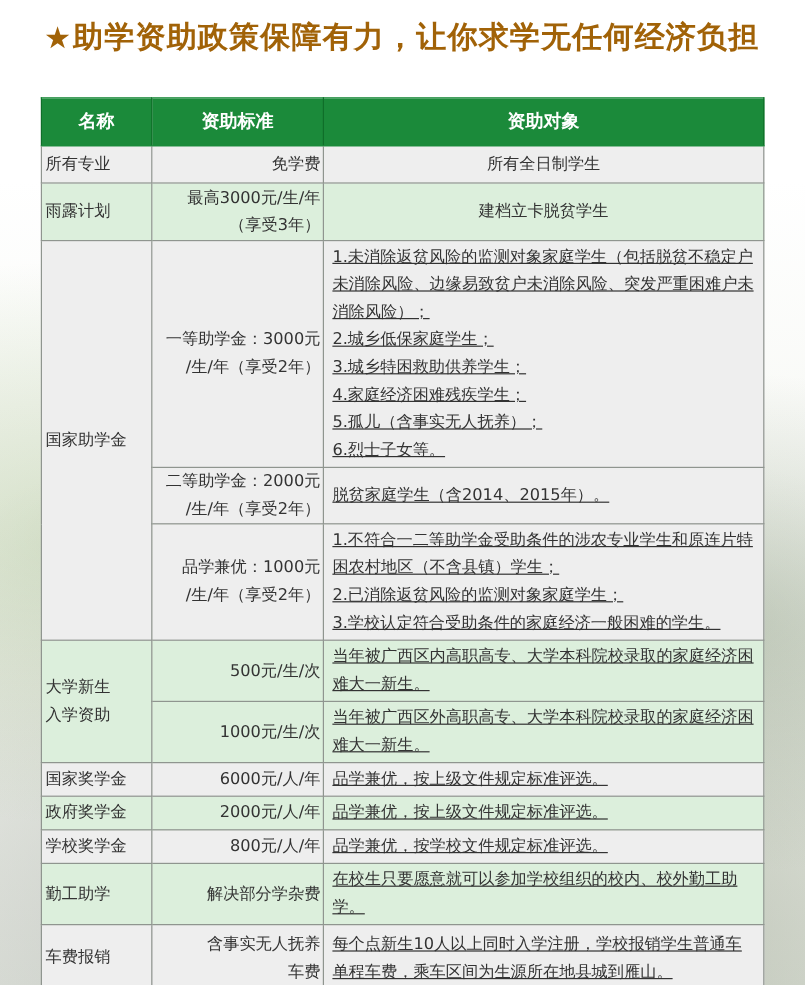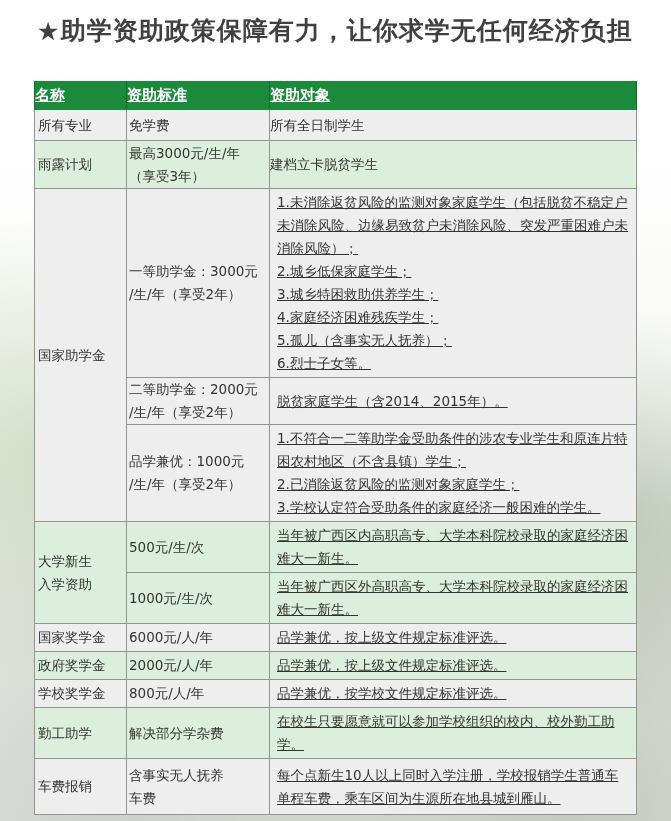--- a/index.html
+++ b/index.html
@@ -14,50 +14,49 @@
     position: absolute; left: 0; top: 150px; width: 671px; height: 671px;
     background:
       radial-gradient(ellipse at 10% 45%, rgba(150,180,120,0.35), rgba(255,255,255,0) 45%),
       radial-gradient(ellipse at 90% 55%, rgba(120,140,110,0.35), rgba(255,255,255,0) 40%),
       radial-gradient(ellipse at 20% 95%, rgba(170,175,170,0.45), rgba(255,255,255,0) 45%),
       radial-gradient(ellipse at 85% 95%, rgba(150,160,140,0.45), rgba(255,255,255,0) 45%),
       linear-gradient(#ffffff, #f2f4ee 60%, #e6e9e2);
   }
   .title {
     position: absolute; left: 0; top: 14px; width: 671px; text-align: center;
-    color: #404040; font-family: "DejaVu Serif", "Liberation Serif", serif;
+    color: #a16207; font-family: "DejaVu Serif", "Liberation Serif", serif;
     font-weight: bold; font-size: 25px; letter-spacing: 1px;
   }
   .title .star { font-size: 22px; margin-right: 2px; }
 
   table.grid {
     position: absolute; left: 34px; top: 81px; width: 602px;
     border-collapse: collapse; table-layout: fixed;
     font-size: 13.5px; color: #333333;
   }
   table.grid col.c1 { width: 92px; }
   table.grid col.c2 { width: 143px; }
   table.grid col.c3 { width: 367px; }
   table.grid th, table.grid td {
     border: 1px solid #8f958f;
     vertical-align: middle;
     line-height: 23px;
   }
   table.grid th {
     background: #1b8a3a; color: #ffffff; font-weight: bold;
-    font-size: 15px; height: 28px; text-align: left;
+    font-size: 15px; height: 40px; text-align: center;
     border-color: #1b8a3a #0f6e29;
-    text-decoration: underline;
   }
   .gray { background: #eeeeee; }
   .green { background: #dcefdc; }
-  td.center { }
+  td.center { text-align: center; }
   td.left { text-align: left; padding: 2px 6px 2px 7px; text-decoration: underline; }
   td.name { padding: 0 3px; }
-  td.std { text-align: left; padding: 0 2px; }
+  td.std { text-align: right; padding: 0 2px; }
   .line { display: block; }
 </style>
 </head>
 <body>
 
 <div class="bg"></div>
 
 <h1 class="title">
   <span class="star">★</span><span>助学资助政策保障有力，让你求学无任何经济负担</span>
 </h1>

